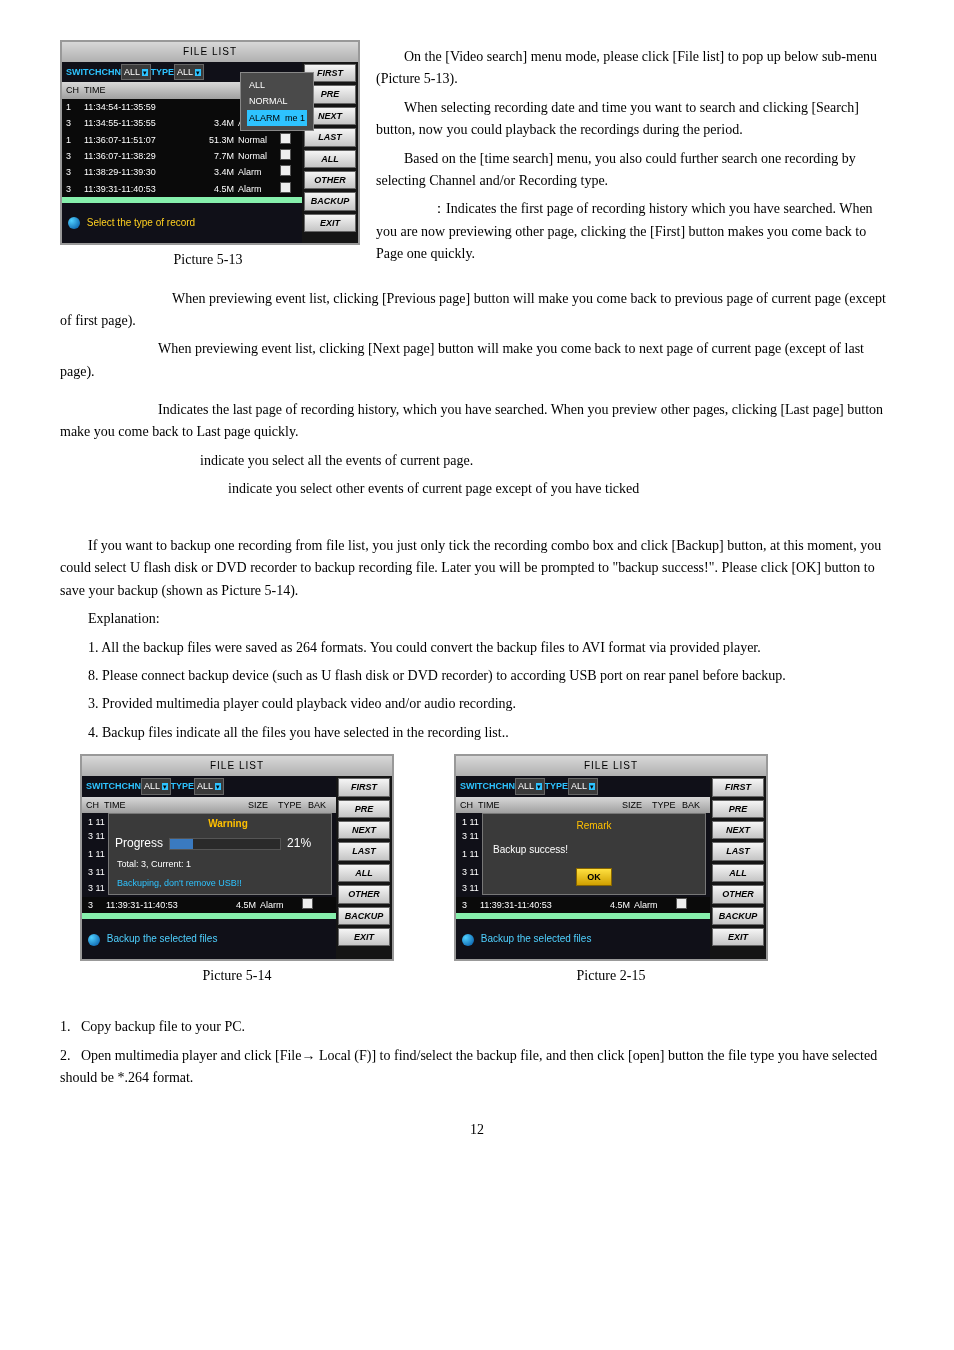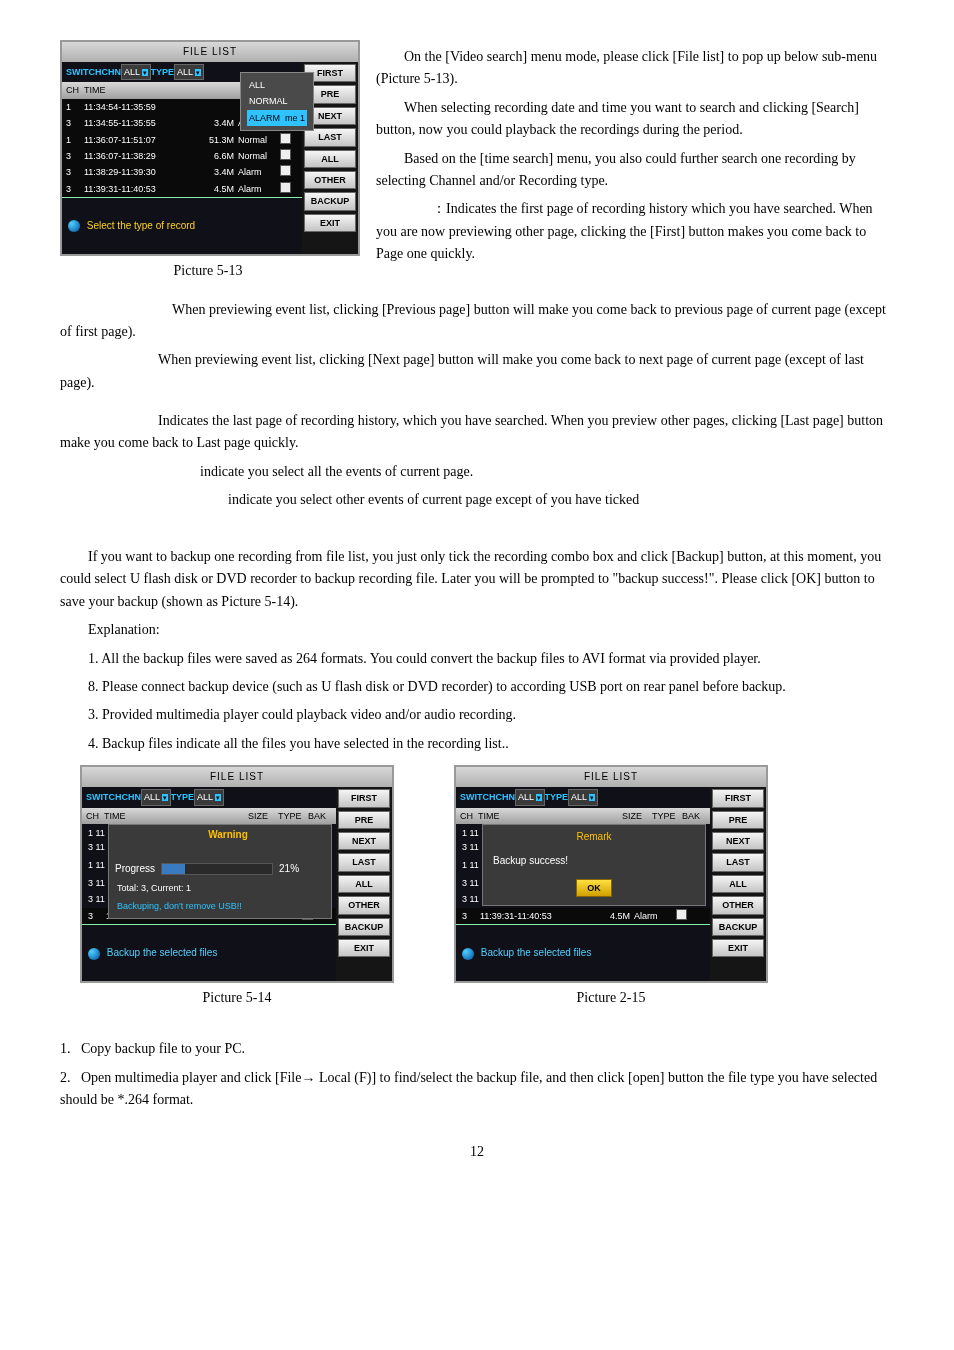--- a/index.html
+++ b/index.html
@@ -63,36 +63,36 @@
     background: linear-gradient(#d8d8d8, #a0a0a0);
     color: #000;
   }
   .list-row { color: #fff; }
   .col-ch { width: 18px; }
   .col-time { width: 120px; }
   .col-size { width: 30px; text-align: right; padding-right: 4px; }
   .col-type { width: 42px; }
   .col-bak { width: 22px; }
   .chk { display: inline-block; width: 9px; height: 9px; background: #eee; border: 1px solid #555; }
-  .side-btns { width: 52px; background: #151515; padding: 2px; }
+  .side-btns { width: 52px; background: #151515; padding: 2px; font-style: italic; }
   .side-btns .btn {
     background: linear-gradient(#f5f5f5, #c5c5c5);
     border: 1px solid #666;
     color: #000;
     font-size: 9px;
     text-align: center;
     margin-bottom: 3px;
     padding: 1px 0;
     font-weight: bold;
   }
   .footer-bar {
     background: #101018;
-    padding: 20px 6px;
+    padding: 12px 6px;
     color: #fff;
-    border-top: 1px solid #86efac;
+    border-top: 6px solid #86efac;
     font-size: 10px;
   }
   .footer-bar .icon {
     display: inline-block;
     width: 12px; height: 12px;
     border-radius: 50%;
     background: radial-gradient(circle at 30% 30%, #4fd0ff, #0050a0);
     vertical-align: middle;
     margin-right: 4px;
   }
@@ -106,21 +106,21 @@
   .overlay-box {
     position: absolute;
     background: #4a4a4a;
     border: 1px solid #888;
     padding: 4px 6px;
     font-size: 9px;
     color: #fff;
   }
   .overlay-box .opt { padding: 1px 2px; }
   .overlay-box .opt.sel { background: #2ec3ff; color: #000; }
-  .progress-row { color: #fff; font-size: 10px; display: flex; align-items: center; padding: 2px 6px; margin-top: 16px; }
+  .progress-row { color: #fff; font-size: 12px; display: flex; align-items: center; padding: 2px 6px; }
   .progress-bar {
     margin: 0 6px;
     width: 110px; height: 10px;
     background: #2a2a2a;
     border: 1px solid #555;
     position: relative;
   }
   .progress-fill { background: #3a7ac0; height: 100%; }
   .warn-text { color: #ffc000; font-weight: bold; margin-left: 16px; }
   .remark-row { text-align: center; color: #ffc000; font-size: 10px; padding: 2px 0; }
@@ -177,21 +177,21 @@
           <div class="list-row">
               <span class="col-ch">1</span>
               <span class="col-time">11:36:07-11:51:07</span>
               <span class="col-size">51.3M</span>
               <span class="col-type">Normal</span>
               <span class="chk"></span>
             </div>
           <div class="list-row">
               <span class="col-ch">3</span>
               <span class="col-time">11:36:07-11:38:29</span>
-              <span class="col-size">6.6M</span>
+              <span class="col-size">7.7M</span>
               <span class="col-type">Normal</span>
               <span class="chk"></span>
             </div>
           <div class="list-row">
               <span class="col-ch">3</span>
               <span class="col-time">11:38:29-11:39:30</span>
               <span class="col-size">3.4M</span>
               <span class="col-type">Alarm</span>
               <span class="chk"></span>
             </div>

